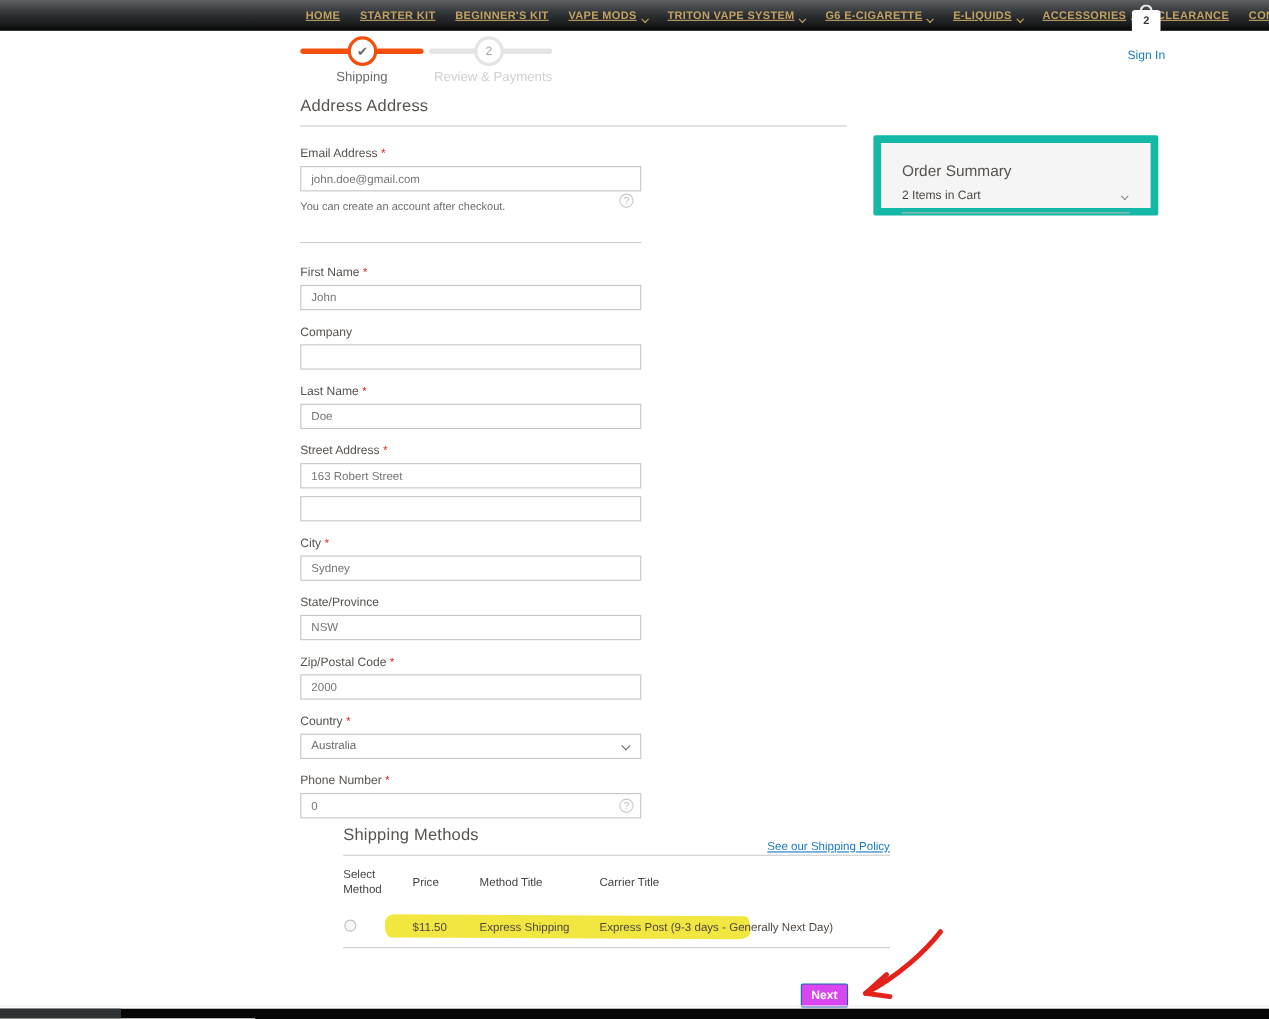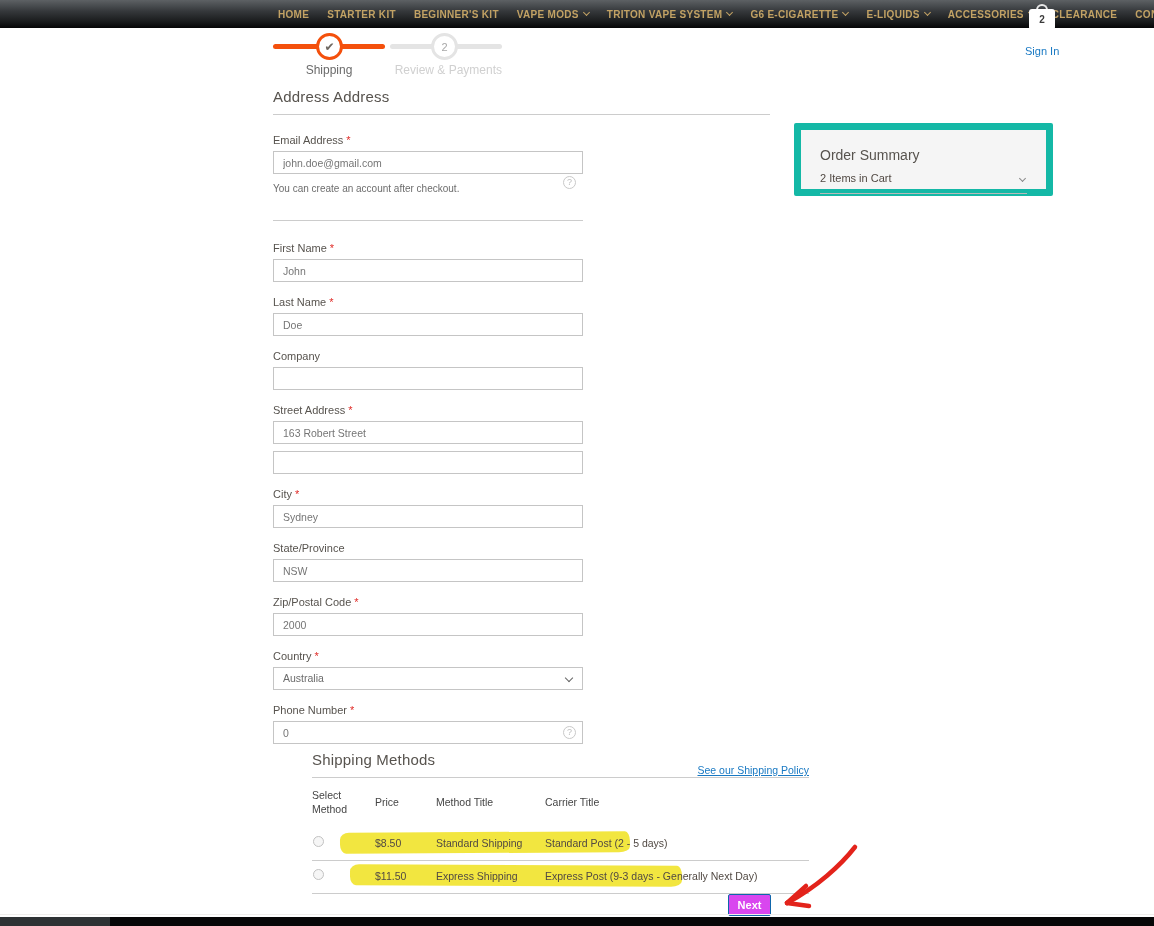--- a/index.html
+++ b/index.html
@@ -10,21 +10,21 @@
   }
 
   
   .navbar {
     position:absolute; left:0; top:0; width:1154px; height:28px;
     background:linear-gradient(#5d6164, #35383b 40%, #17191a 80%, #050506);
     display:flex; align-items:center; gap:18px; padding-left:278px;
   }
   .nav-item {
     color:#c2a264; font-size:10px; font-weight:bold; letter-spacing:.3px;
-    cursor:pointer; white-space:nowrap; display:flex; align-items:center; gap:5px;
+    cursor:pointer; white-space:nowrap; display:flex; align-items:flex-end; gap:5px;text-decoration:underline;
   }
   .chev {
     width:5px; height:5px; border-right:1.5px solid #c2a264; border-bottom:1.5px solid #c2a264;
     transform:rotate(45deg); margin-top:-3px; display:inline-block;
   }
   .cart {
     position:absolute; left:1028px; top:3px; width:28px; height:27px; cursor:pointer;
   }
   .cart .bag {
     position:absolute; left:1px; top:6px; width:26px; height:21px; background:#ffffff;
@@ -212,27 +212,27 @@
     </div>
 
     <hr class="divider">
 
     <div class="field">
       <label class="f-label"><span>First Name</span><span class="req">*</span></label>
       <input class="t-input" type="text" value="John" style="">
     </div>
 
     <div class="field">
+      <label class="f-label"><span>Company</span></label>
+      <input class="t-input" type="text" value="" style="">
+    </div>
+
+    <div class="field">
       <label class="f-label"><span>Last Name</span><span class="req">*</span></label>
       <input class="t-input" type="text" value="Doe" style="">
-    </div>
-
-    <div class="field">
-      <label class="f-label"><span>Company</span></label>
-      <input class="t-input" type="text" value="" style="">
     </div>
 
     <div class="field">
       <label class="f-label"><span>Street Address</span><span class="req">*</span></label>
       <input class="t-input" type="text" style="margin-bottom: 7px;" value="163 Robert Street">
       <input class="t-input" type="text" value="" style="">
     </div>
 
     <div class="field">
       <label class="f-label"><span>City</span><span class="req">*</span></label>
@@ -280,27 +280,20 @@
   </div>
 
   <div class="m-table">
     <div class="m-hrow">
       <span class="hc">Select Method</span>
       <span class="hc">Price</span>
       <span class="hc">Method Title</span>
       <span class="hc">Carrier Title</span>
     </div>
 
-    <div class="m-row">
-      <div class="hl hl1"></div>
-      <span class="cell"><span class="radio"></span></span>
-      <span class="cell">$8.50</span>
-      <span class="cell">Standard Shipping</span>
-      <span class="cell">Standard Post (2 - 5 days)</span>
-    </div>
 
     <div class="m-row">
       <div class="hl hl2"></div>
       <span class="cell"><span class="radio"></span></span>
       <span class="cell">$11.50</span>
       <span class="cell">Express Shipping</span>
       <span class="cell">Express Post (9-3 days - Generally Next Day)</span>
     </div>
   </div>
 </div>

